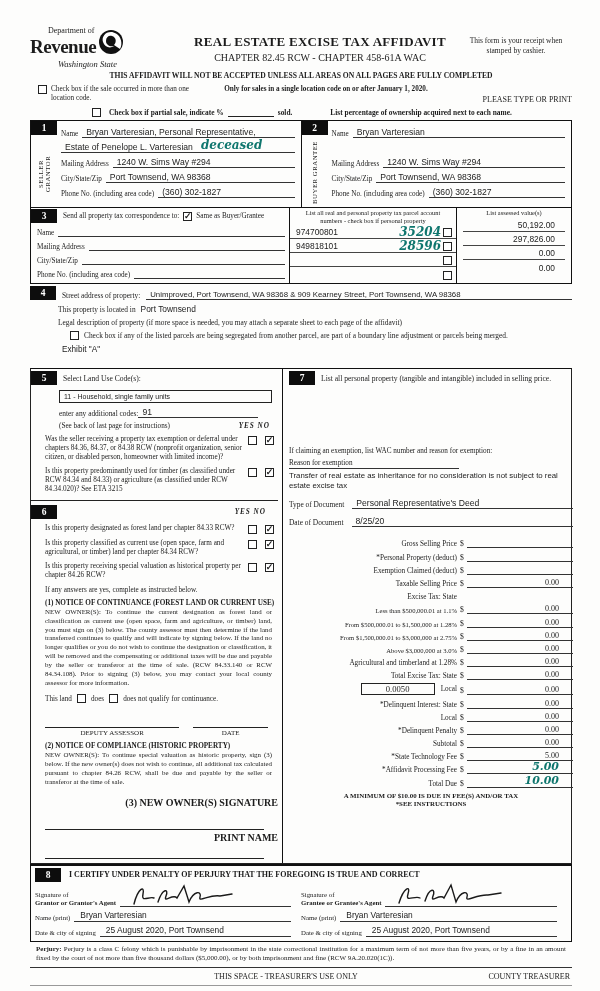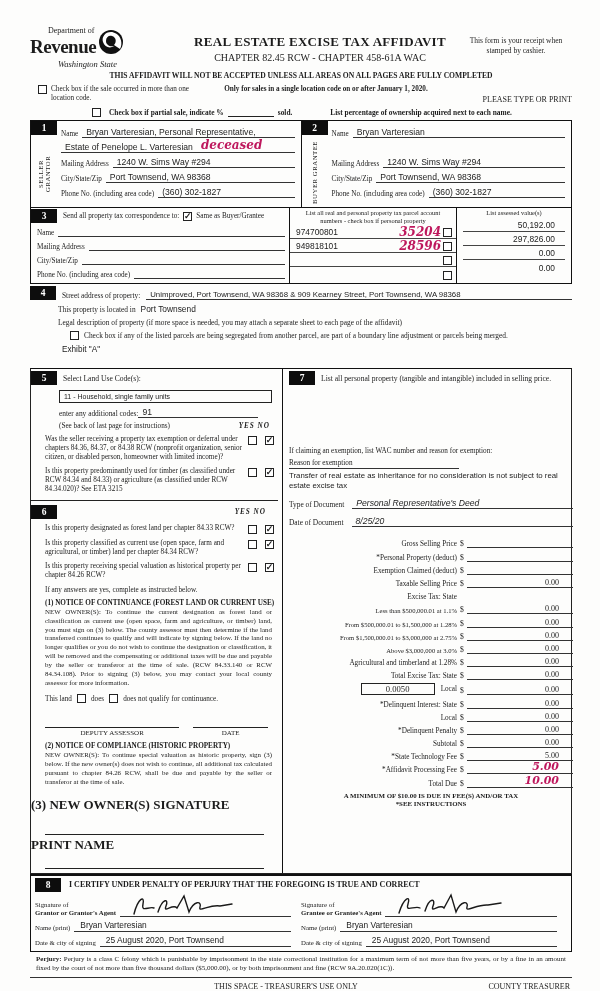--- a/index.html
+++ b/index.html
@@ -28,21 +28,21 @@
   .partialrow .cb { margin-left:62px; margin-right:4px; }
   .pline { display:inline-block; width:46px; border-bottom:1px solid #222; height:8px; margin:0 4px; }
   .ownlab { margin-left:38px; }
   
   .cb { width:9px; height:9px; border:1.2px solid #222; display:inline-flex; align-items:center;
         justify-content:center; font-size:9px; line-height:1; flex:none; background:#fff; }
   .cb.ck { font-weight:bold; }
   .nb { background:#0d0d0d; color:#fff; width:26px; height:14px; font-size:9.5px; font-weight:bold;
         display:flex; align-items:center; justify-content:center; flex:none; }
   .sans { font-family:"Liberation Sans", sans-serif; }
-  .hand { font-family:"DejaVu Serif", serif; font-style:italic; font-weight:bold; color:#be185d; }
+  .hand { font-family:"DejaVu Serif", serif; font-style:italic; font-weight:bold; color:#0f766e; }
   
   .box12 { border:1.6px solid #111; margin-top:3px; display:flex; height:88px; }
   .half { flex:1; display:flex; }
   .half + .half { border-left:1.4px solid #111; }
   .rail { width:26px; flex:none; display:flex; flex-direction:column; align-items:center; }
   .vlab { writing-mode:vertical-rl; transform:rotate(180deg); font-size:6.8px; letter-spacing:0.5px;
           margin-top:6px; text-align:center; line-height:1.1; }
   .fields { flex:1; padding:2px 6px 2px 4px; display:flex; flex-direction:column; }
   .frow { display:flex; align-items:flex-end; font-size:7.2px; min-height:15px; }
   .frow .fl { flex:none; margin-right:4px; }
@@ -84,31 +84,31 @@
   .s6hdr { display:flex; justify-content:space-between; align-items:center; padding:4px 8px 2px 0;
            border-top:1px solid #222; margin-top:4px; }
   .ifyes { font-size:7.2px; padding:4px 0 0 14px; }
   .ntitle { font-size:7.2px; font-weight:bold; padding:5px 0 0 14px; }
   .nbody { font-size:6.9px; line-height:1.28; padding:1px 6px 0 14px; text-align:justify; }
   .landrow { display:flex; align-items:center; gap:5px; font-size:7.2px; padding:7px 0 0 14px; }
   .dep { display:flex; gap:14px; padding:24px 10px 0 14px; font-size:7px; }
   .dep .dcell { border-top:1px solid #222; text-align:center; padding-top:1px; }
   .dep .d1 { flex:1.8; } .dep .d2 { flex:1; }
   .sigline { border-bottom:1px solid #222; height:22px; margin:0 14px; }
-  .pn { font-size:13px; font-weight:bold; text-align:left; padding-top:2px; }
+  .pn { font-size:10px; font-weight:bold; text-align:right; padding-top:2px; }
   
   .pp-space { height:62px; }
   .claim { font-size:7.2px; }
   .wacrow { display:flex; align-items:flex-end; font-size:7.2px; margin-top:4px; }
   .wacval { flex:1; border-bottom:1px solid #333; margin-left:8px; font-size:8.6px; display:flex; align-items:flex-end; }
   .handwac { font-size:12px; margin-left:1px; margin-bottom:-2px; }
   .reaslab { font-size:7.2px; margin-top:4px; border-bottom:1px solid #333; padding-bottom:1px; width:60%; }
   .reasval { font-size:7.8px; line-height:1.3; margin-top:2px; }
   .docrow { display:flex; align-items:flex-end; font-size:7.4px; margin-top:7px; }
-  .docval { flex:1; border-bottom:1px solid #333; margin-left:8px; font-size:8.6px; padding-left:4px;font-style:italic; }
+  .docval { flex:1; border-bottom:1px solid #333; margin-left:8px; font-size:8.6px; padding-left:4px; }
   .money { margin-top:8px; }
   .mrow { display:flex; align-items:flex-end; height:13.2px; font-size:7.2px; }
   .mlab { width:168px; text-align:right; flex:none; }
   .dol { width:10px; text-align:center; flex:none; font-size:7.6px; }
   .mval { flex:1; border-bottom:1px solid #333; text-align:right; font-size:8px; padding-right:14px; }
   .mhead { text-align:right; padding-right:116px; font-weight:normal; }
   .ratebox { border:1.4px solid #222; width:74px; text-align:center; font-size:8.6px; flex:none;
              margin-right:6px; align-self:center; }
   .handv { font-size:11px; border-bottom:none; margin-bottom:-1px; }
   .minnote { text-align:center; font-size:6.9px; font-weight:bold; margin-top:4px; }

